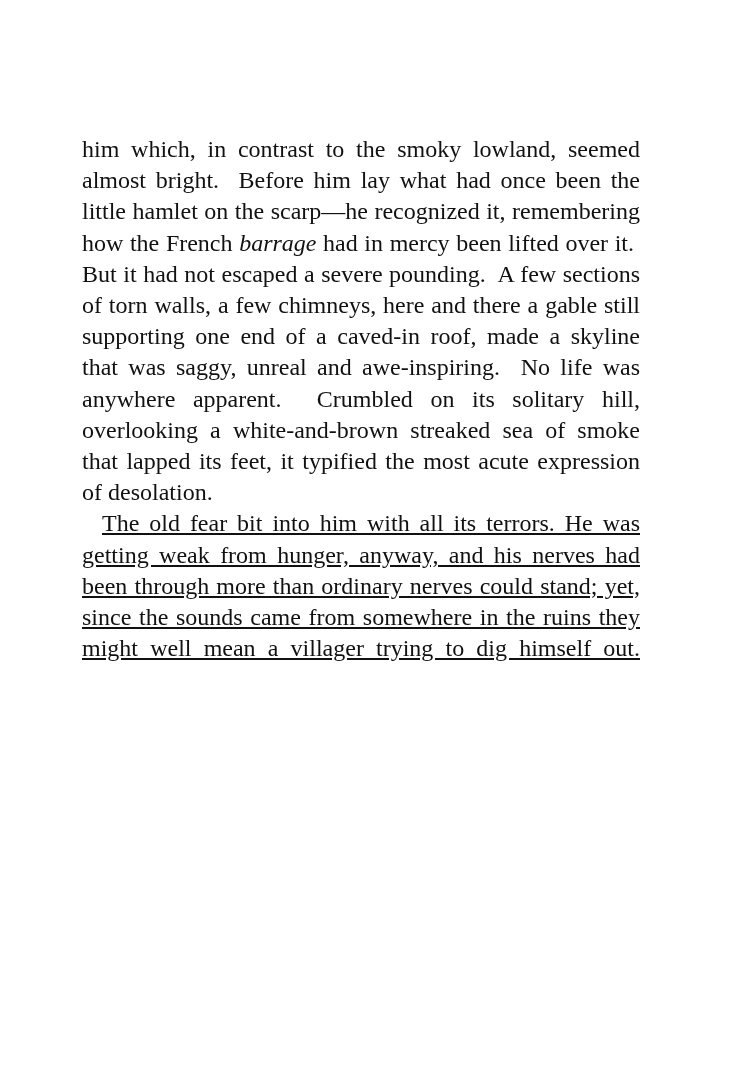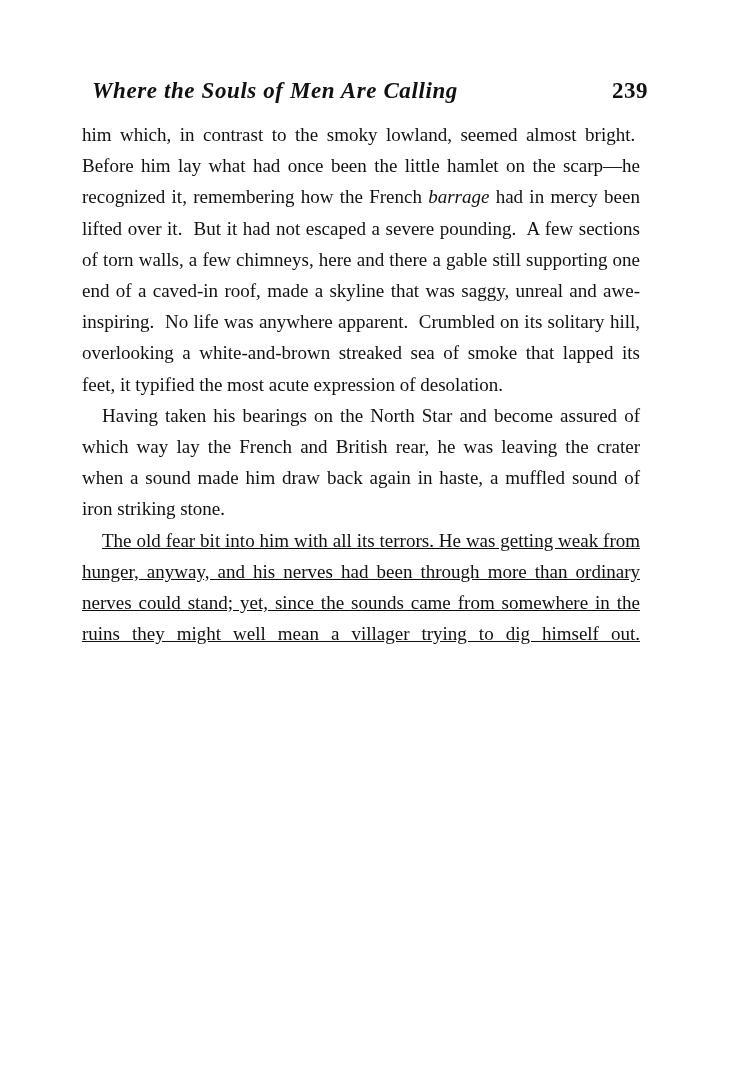--- a/index.html
+++ b/index.html
@@ -39,23 +39,23 @@
     white-space: nowrap;
   }
   .head-folio {
     font-weight: bold;
     font-size: 23px;
     letter-spacing: 0.5px;
   }
   .body-text {
     position: absolute;
     left: 82px;
-    top: 119px;
+    top: 134px;
     width: 558px;
-    font-size: 19px;
+    font-size: 24px;
     line-height: 31.2px;
     text-align: justify;
     text-justify: inter-word;
   }
   .body-text p {
     margin: 0;
     text-indent: 0;
   }
   .body-text p.indent {
     text-indent: 20px;
@@ -66,26 +66,21 @@
   }
   em {
     font-style: italic;
   }
 </style>
 </head>
 <body>
 
 <div class="page">
 
-  <div class="running-head">
-    <span class="head-title">Where the Souls of Men Are Calling</span>
-    <span class="head-folio">239</span>
-  </div>
 
   <div class="body-text">
     <p><span>him which, in contrast to the smoky lowland, seemed almost bright.&nbsp; Before him lay what had once been the little hamlet on the scarp—he recognized it, remembering how the French </span><em>barrage</em><span> had in mercy been lifted over it.&nbsp; But it had not escaped a severe pounding.&nbsp; A few sections of torn walls, a few chimneys, here and there a gable still supporting one end of a caved-in roof, made a skyline that was saggy, unreal and awe-inspiring.&nbsp; No life was anywhere apparent.&nbsp; Crumbled on its solitary hill, overlooking a white-and-brown streaked sea of smoke that lapped its feet, it typified the most acute expression of desolation.</span></p>
 
-    <p class="indent">Having taken his bearings on the North Star and become assured of which way lay the French and British rear, he was leaving the crater when a sound made him draw back again in haste, a muffled sound of iron striking stone.</p>
 
     <p class="indent">The old fear bit into him with all its terrors. He was getting weak from hunger, anyway, and his nerves had been through more than ordinary nerves could stand; yet, since the sounds came from somewhere in the ruins they might well mean a villager trying to dig himself out.</p>
   </div>
 
 </div>
 
 </body></html>

